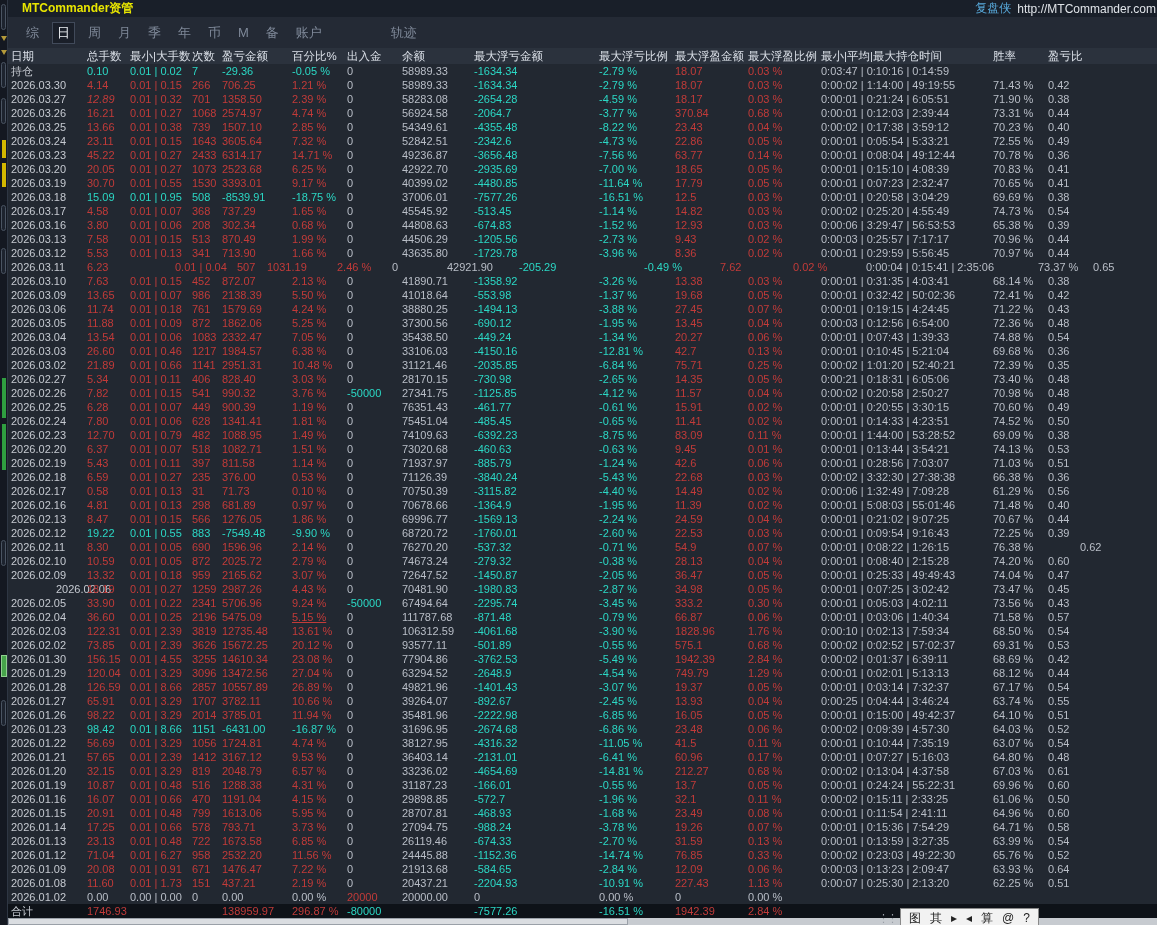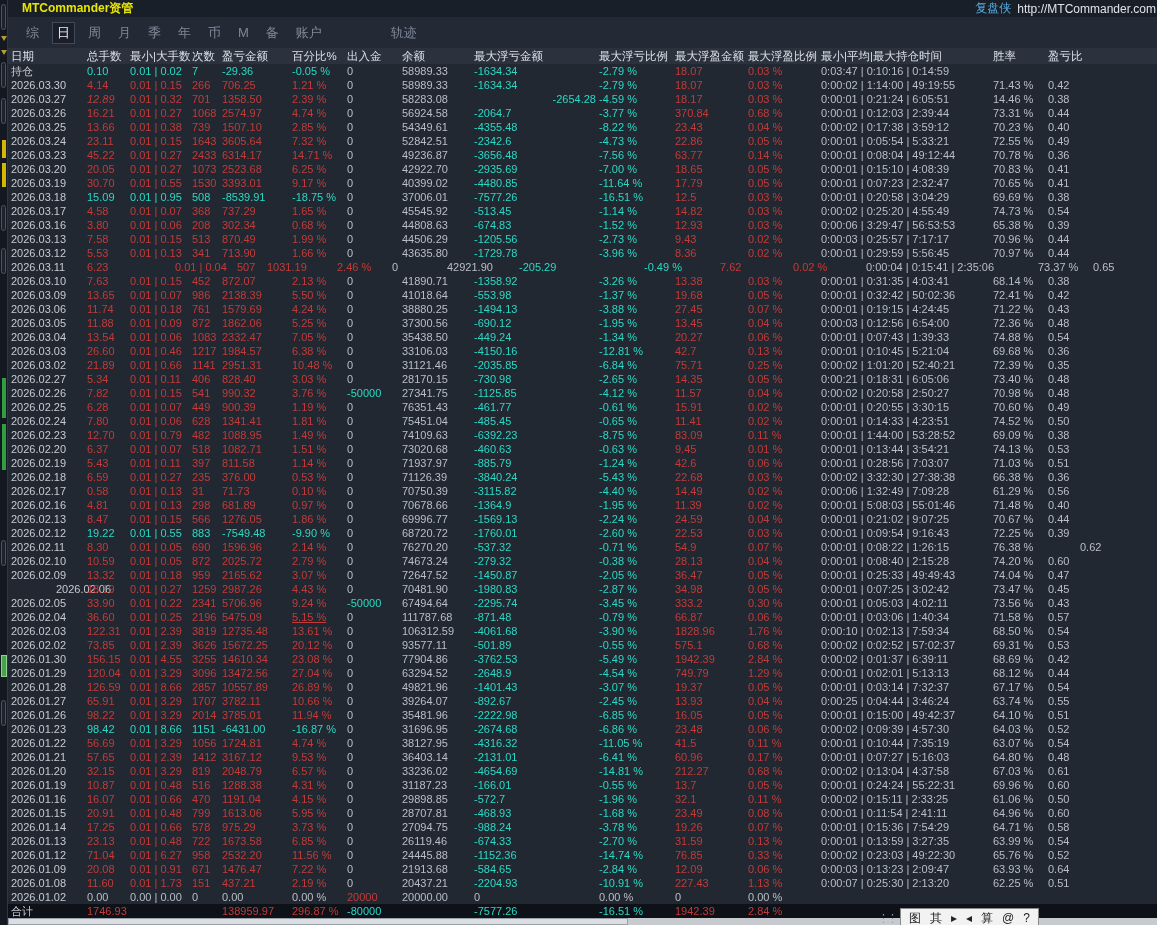--- a/index.html
+++ b/index.html
@@ -151,26 +151,26 @@
     </div>
     <div class="trow">
       <span class="cell c-date" style="width: 76px;">2026.03.27</span>
       <span class="cell c-red" style="width: 43px; font-style: italic;">12.89</span>
       <span class="cell c-red" style="width: 62px;">0.01 | 0.32</span>
       <span class="cell c-red" style="width: 30px;">701</span>
       <span class="cell c-red" style="width: 70px;">1358.50</span>
       <span class="cell c-red" style="width: 55px;">2.39 %</span>
       <span class="cell c-dim" style="width: 55px;">0</span>
       <span class="cell c-dim" style="width: 72px;">58283.08</span>
-      <span class="cell c-cyan" style="width: 125px; text-align: right;">-2654.28</span>
+      <span class="cell c-cyan" style="width: 125px;">-2654.28</span>
       <span class="cell c-cyan" style="width: 76px;">-4.59 %</span>
       <span class="cell c-red" style="width: 73px;">18.17</span>
       <span class="cell c-red" style="width: 73px;">0.03 %</span>
       <span class="cell c-dim" style="width: 172px;">0:00:01 | 0:21:24 | 6:05:51</span>
-      <span class="cell c-dim" style="width: 55px;">14.46 %</span>
+      <span class="cell c-dim" style="width: 55px;">71.90 %</span>
       <span class="cell c-dim" style="width: 55px;">0.38</span>
     </div>
     <div class="trow">
       <span class="cell c-date" style="width: 76px;">2026.03.26</span>
       <span class="cell c-red" style="width: 43px;">16.21</span>
       <span class="cell c-red" style="width: 62px;">0.01 | 0.27</span>
       <span class="cell c-red" style="width: 30px;">1068</span>
       <span class="cell c-red" style="width: 70px;">2574.97</span>
       <span class="cell c-red" style="width: 55px;">4.74 %</span>
       <span class="cell c-dim" style="width: 55px;">0</span>
@@ -1031,21 +1031,21 @@
       <span class="cell c-red" style="width: 73px;">0.08 %</span>
       <span class="cell c-dim" style="width: 172px;">0:00:01 | 0:11:54 | 2:41:11</span>
       <span class="cell c-dim" style="width: 55px;">64.96 %</span>
       <span class="cell c-dim" style="width: 55px;">0.60</span>
     </div>
     <div class="trow">
       <span class="cell c-date" style="width: 76px;">2026.01.14</span>
       <span class="cell c-red" style="width: 43px;">17.25</span>
       <span class="cell c-red" style="width: 62px;">0.01 | 0.66</span>
       <span class="cell c-red" style="width: 30px;">578</span>
-      <span class="cell c-red" style="width: 70px;">975.29</span>
+      <span class="cell c-red" style="width: 70px;">793.71</span>
       <span class="cell c-red" style="width: 55px;">3.73 %</span>
       <span class="cell c-dim" style="width: 55px;">0</span>
       <span class="cell c-dim" style="width: 72px;">27094.75</span>
       <span class="cell c-cyan" style="width: 125px;">-988.24</span>
       <span class="cell c-cyan" style="width: 76px;">-3.78 %</span>
       <span class="cell c-red" style="width: 73px;">19.26</span>
       <span class="cell c-red" style="width: 73px;">0.07 %</span>
       <span class="cell c-dim" style="width: 172px;">0:00:01 | 0:15:36 | 7:54:29</span>
       <span class="cell c-dim" style="width: 55px;">64.71 %</span>
       <span class="cell c-dim" style="width: 55px;">0.58</span>

